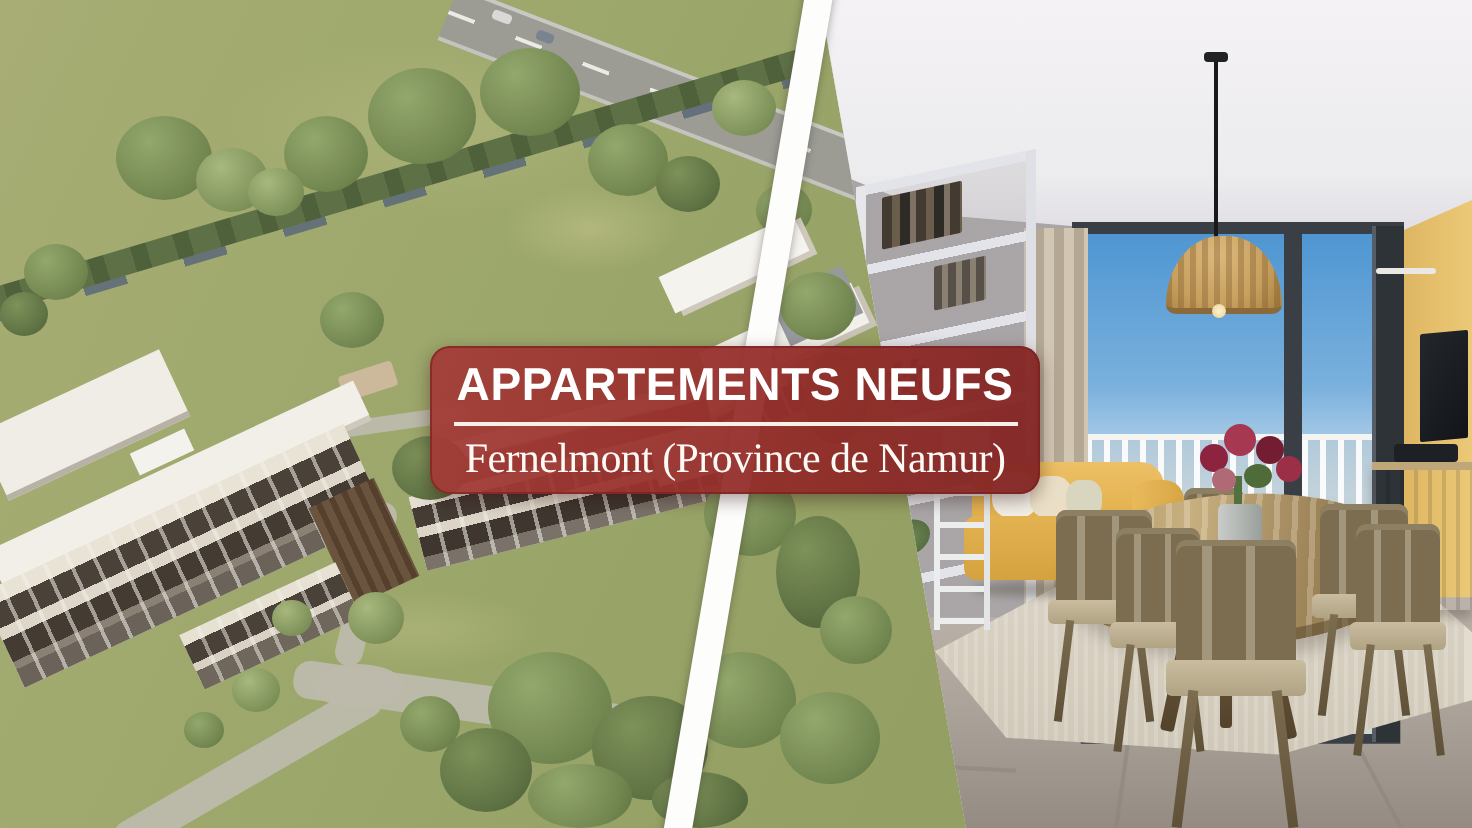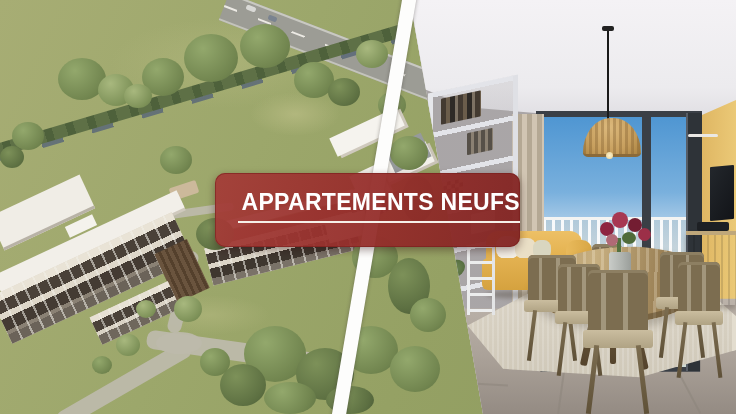--- a/index.html
+++ b/index.html
@@ -116,21 +116,21 @@
   .chair .l1,.chair .l2{position:absolute;top:52%;width:9%;height:48%;
     background:linear-gradient(#7c6d50,#5f5138);}
   .chair .l1{left:4%;transform:rotate(7deg);}
   .chair .l2{right:4%;transform:rotate(-7deg);}
   .flower{border-radius:50%;}
 
   
   #promo-banner{left:215px;top:173px;width:305px;height:74px;border-radius:10px;
     background:linear-gradient(105deg,rgba(164,61,56,.95),rgba(148,45,42,.95) 55%,rgba(130,37,35,.96));
     box-shadow:0 3px 9px rgba(40,10,10,.4), inset 0 0 0 1px rgba(120,30,28,.6);
-    display:flex;flex-direction:column;align-items:flex-end;justify-content:center;
+    display:flex;flex-direction:column;align-items:center;justify-content:center;
     z-index:50;}
   #banner-title{font-weight:700;font-size:23px;line-height:1;color:#ffffff;
     letter-spacing:.3px;white-space:nowrap;}
   #banner-rule{width:282px;height:2px;background:#f6f0e9;margin:7px 0 6px 0;}
   #banner-subtitle{font-family:"Liberation Serif",serif;font-size:21px;line-height:1;
     color:#fdfaf5;white-space:nowrap;letter-spacing:-.3px;}
 </style>
 </head>
 <body>
 
@@ -323,15 +323,16 @@
       <div class="l1"></div>
         <div class="l2"></div>
     </div>
   </div>
 
   <div id="divider-band"></div>
 
   <div class="abs" id="promo-banner">
     <div id="banner-title">APPARTEMENTS NEUFS</div>
     <div id="banner-rule"></div>
+    <div id="banner-subtitle">Fernelmont (Province de Namur)</div>
   </div>
 
 </div>
 
 </body></html>

